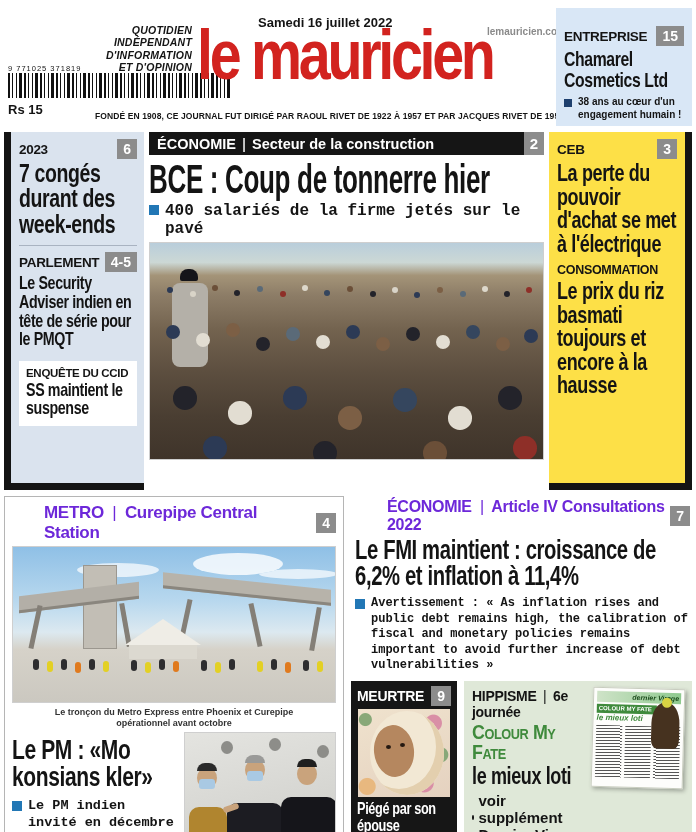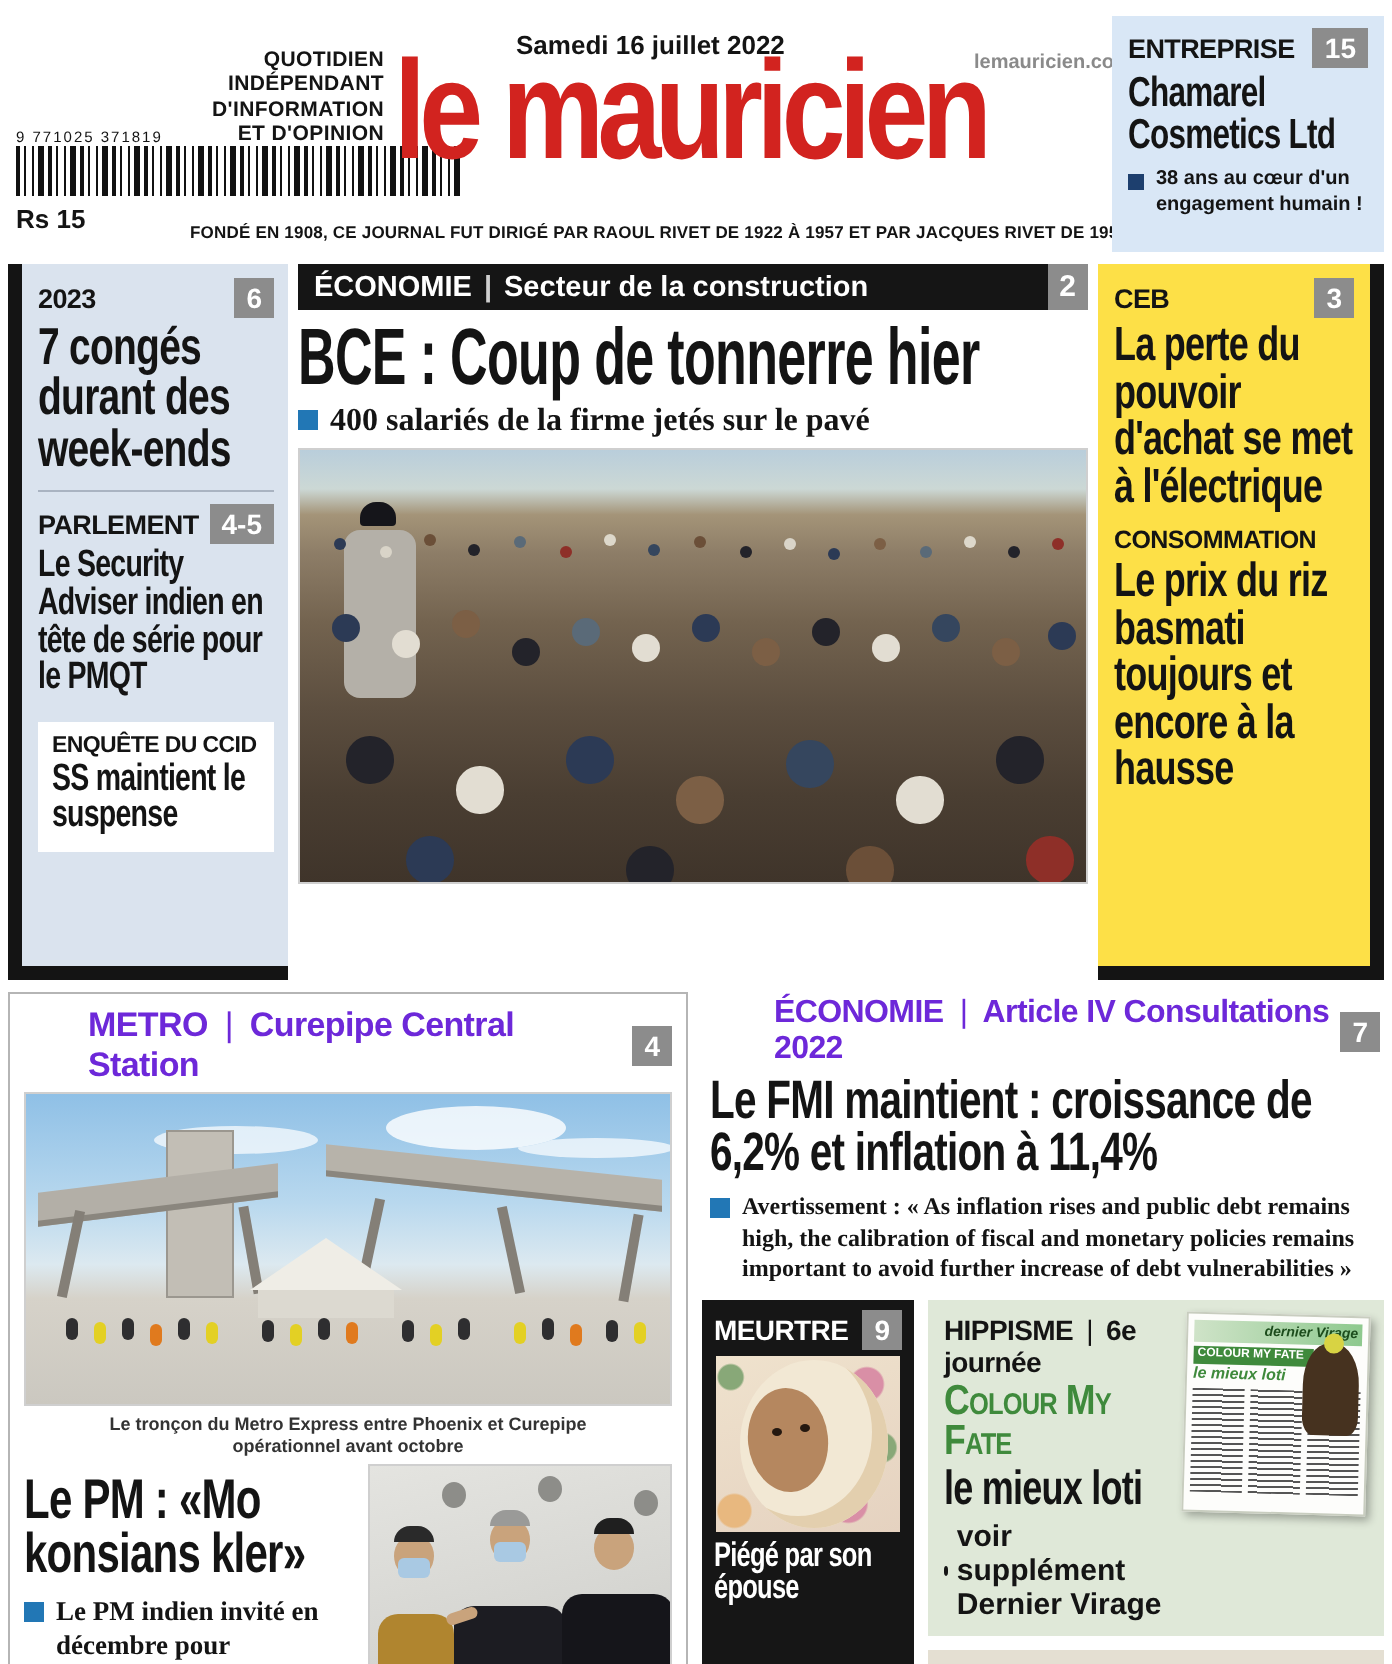--- a/index.html
+++ b/index.html
@@ -1,45 +1,45 @@
 <!DOCTYPE html>
 <html><head>
 <meta charset="utf-8">
 <style>
   html,body{margin:0;padding:0;background:#fff;}
   .page{position:relative;width:696px;height:832px;background:#fff;overflow:hidden;
         font-family:"Liberation Sans",sans-serif;color:#141414;}
   
   .hdr{position:relative;height:130px;}
   .tagline{position:absolute;left:20px;top:24px;width:172px;text-align:right;
-           font-size:10.5px;font-weight:bold;line-height:1.18;letter-spacing:.2px;}
+           font-size:10.5px;font-weight:bold;line-height:1.18;letter-spacing:.2px;font-style:italic;}
   .bcnum{position:absolute;left:8px;top:64px;font-size:7.5px;letter-spacing:1px;}
   .barcode{position:absolute;left:8px;top:73px;width:222px;height:25px;
            background:repeating-linear-gradient(90deg,#111 0 2px,#fff 2px 4px,#111 4px 5px,#fff 5px 8px,#111 8px 9px,#fff 9px 11px,#111 11px 14px,#fff 14px 16px);}
   .price{position:absolute;left:8px;top:102px;font-size:13px;font-weight:bold;}
   .date{position:absolute;left:258px;top:15px;font-size:13px;font-weight:bold;}
   .website{position:absolute;left:487px;top:26px;font-size:10px;color:#8a8a8a;font-weight:bold;}
   .logo{position:absolute;left:197px;top:22px;font-size:70px;font-weight:bold;color:#d2231f;
         line-height:.95;letter-spacing:-4px;white-space:nowrap;transform:scaleX(.82);transform-origin:0 0;}
   .founder{position:absolute;left:95px;top:111px;font-size:8.5px;font-weight:bold;letter-spacing:.1px;}
   .entbox{position:absolute;right:4px;top:8px;width:136px;height:118px;background:#d9e7f6;
-          padding:6px 8px;box-sizing:border-box;}
+          padding:18px 8px;box-sizing:border-box;}
   
   .krow{display:flex;align-items:center;justify-content:space-between;}
   .klabel{font-size:13.5px;font-weight:bold;letter-spacing:-.3px;}
   .badge{background:#8c8c8c;color:#fff;font-weight:bold;font-size:14px;line-height:1;
          padding:3px 6px;text-align:center;}
   .cx65{width:153%;transform:scaleX(.65);transform-origin:0 0;}
   .cx75{width:133%;transform:scaleX(.75);transform-origin:0 0;}
   .cx85{width:117%;transform:scaleX(.85);transform-origin:0 0;}
   h1,h2,h3{margin:0;letter-spacing:-.5px;line-height:.98;}
   .bullrow{display:flex;gap:6px;align-items:flex-start;}
   .sq{flex:0 0 auto;width:10px;height:10px;background:#2277b5;margin-top:3px;}
   .sq.navy{background:#1d3f6e;width:8px;height:8px;}
-  .serifb{font-family:Liberation Serif, serif;font-weight:bold;}
+  .serifb{font-family:Liberation Mono, monospace;font-weight:bold;}
   .bluek{color:#6d28d9;font-weight:bold;letter-spacing:-.3px;margin-left:32px;}
   
   .topgrid{display:flex;gap:5px;margin:2px 4px 0 4px;height:358px;}
   .colL{width:140px;box-sizing:border-box;background:#dae3ee;border-left:7px solid #141414;
         border-bottom:7px solid #141414;padding:7px 7px 6px 8px;}
   .colC{flex:1;min-width:0;display:flex;flex-direction:column;}
   .colR{width:143px;box-sizing:border-box;background:#fde047;border-right:7px solid #141414;
         border-bottom:7px solid #141414;padding:7px 8px;}
   .rule{border-top:1px solid #a9b3c1;margin:8px 0 6px;}
   .whitebox{background:#fff;margin-top:12px;padding:6px 7px 8px;}

